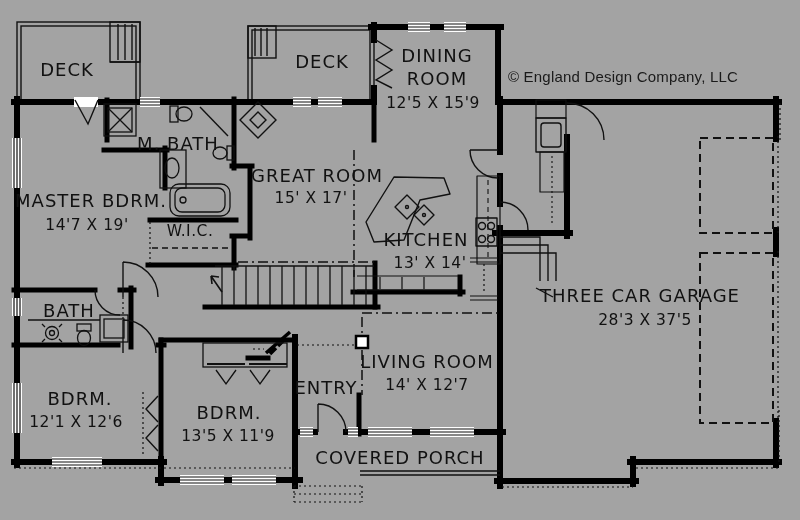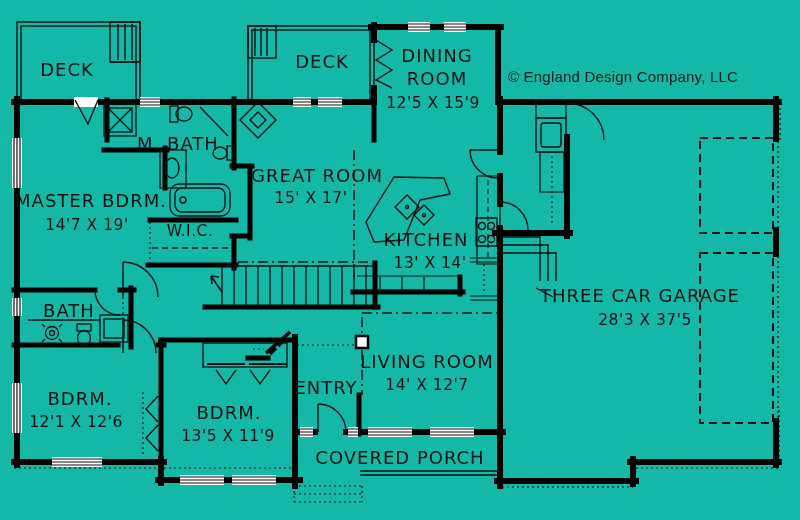--- a/index.html
+++ b/index.html
@@ -1,16 +1,16 @@
 <!DOCTYPE html>
 <html><head>
 <meta charset="utf-8">
 <style>
   html,body{margin:0;padding:0;background:#fff;}
-  #plan-page{position:relative;width:800px;height:520px;background:#14b8a6;overflow:hidden;text-decoration:underline;}
+  #plan-page{position:relative;width:800px;height:520px;background:#a3a3a3;overflow:hidden;text-decoration:underline;}
   svg{display:block;}
   text{font-family:"DejaVu Sans",sans-serif;fill:#111;}
   .room-label{font-size:18px;letter-spacing:1px;}
   .room-dim{font-size:15.5px;letter-spacing:0.5px;}
   .small-label{font-size:15.5px;letter-spacing:0.5px;}
   .copyright{font-family:"Liberation Sans",sans-serif;font-size:15px;letter-spacing:0.2px;fill:#1a1a1a;}
 </style>
 </head>
 <body>
 

